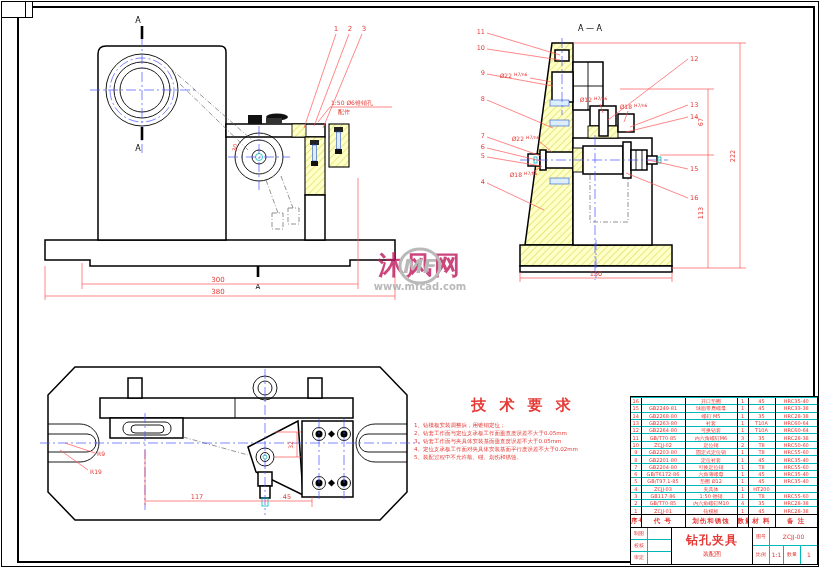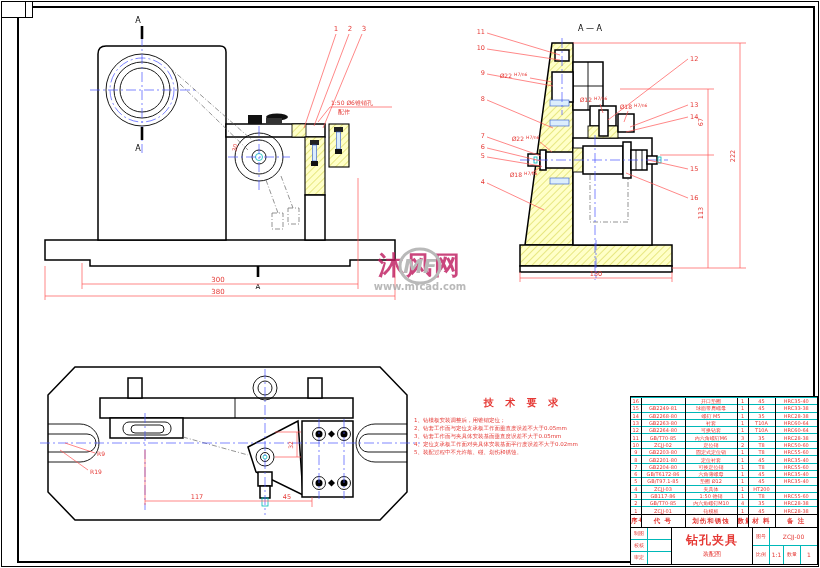--- a/index.html
+++ b/index.html
@@ -16,21 +16,21 @@
   .thin{fill:none;stroke:#000;stroke-width:0.9;}
   .center{fill:none;stroke:#4953ff;stroke-width:0.7;stroke-dasharray:10 3 2 3;}
   .hidden-l{fill:none;stroke:#666;stroke-width:0.7;stroke-dasharray:5 2 1 2;}
   .red{stroke:#ff5555;stroke-width:0.7;fill:none;}
   .redtxt{fill:#e53935;}
   .blktxt{fill:#000;}
   .teal{stroke:#00b8b8;stroke-width:0.8;fill:none;}
   .screw{fill:#dceefc;stroke:#2b56c8;stroke-width:0.6;}
   
   .tech{position:absolute;left:414px;top:396px;width:218px;color:#e53935;}
-  .tech-title{font-size:10px;font-weight:bold;letter-spacing:4px;text-align:center;margin-bottom:6px;}
+  .tech-title{font-size:15px;font-weight:bold;letter-spacing:4px;text-align:center;margin-bottom:6px;}
   .tech-item{font-size:5.5px;line-height:8px;white-space:nowrap;overflow:hidden;}
   
   .bomwrap{position:absolute;left:630px;top:396px;width:186px;border:1.5px solid #000;background:#fff;}
   table.bom{border-collapse:collapse;table-layout:fixed;width:100%;}
   table.bom td{border-left:1px solid #000;border-top:1px solid #00b8b8;height:6.3px;
       font-size:5px;line-height:6px;color:#e53935;text-align:center;padding:0;
       overflow:hidden;white-space:nowrap;}
   table.bom td:first-child{border-left:none;}
   table.bom tr.hd td{height:12px;font-size:6.5px;line-height:12px;border-top:1.5px solid #000;font-weight:bold;letter-spacing:1px;}
   .tblock{display:flex;border-top:1.5px solid #000;height:36px;}

